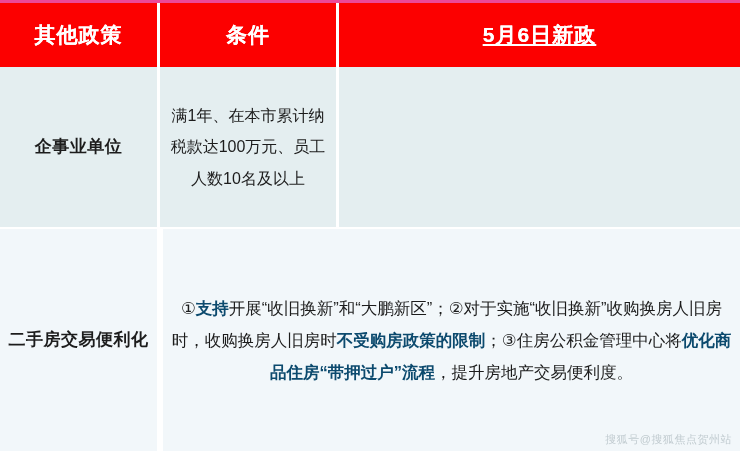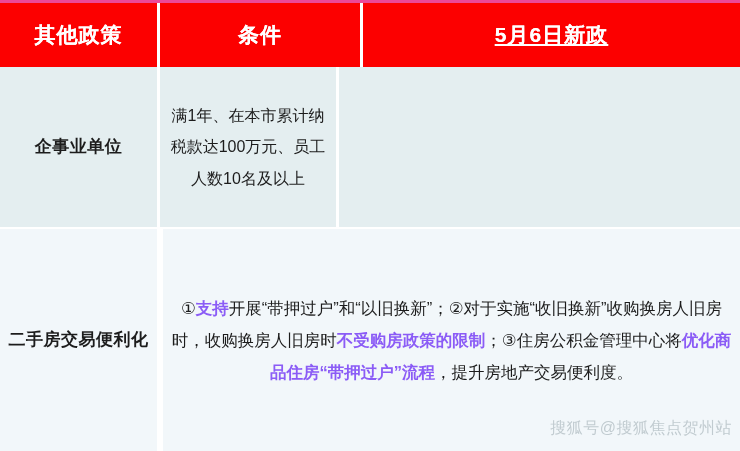--- a/index.html
+++ b/index.html
@@ -42,21 +42,21 @@
     font-size: 21px;
     letter-spacing: 1px;
     display: flex;
     align-items: center;
     justify-content: center;
     height: 64px;
     text-shadow: 0 0 0.5px #ffffff;
   }
   .th-1 { width: 157px; }
   .th-sep { width: 3px; background: #ffffff; height: 64px; flex: 0 0 auto; }
-  .th-2 { width: 200px; }
+  .th-2 { width: 176px; }
   .th-3 { flex: 1 1 auto; text-decoration: underline; }
 
   
   .table-body {
     flex: 1 1 auto;
     display: flex;
     flex-direction: column;
     background: #ffffff;
   }
   .tr {
@@ -111,28 +111,28 @@
     flex: 1 1 auto;
     font-size: 16.5px;
     line-height: 1.95;
     text-align: center;
     padding: 4px 6px;
   }
 
   .cell-text { display: block; width: 100%; }
 
   .hl-red { color: #ee1111; font-weight: bold; }
-  .hl-bold { font-weight: bold; color: #8b5cf6; }
+  .hl-bold { font-weight: bold; color: #0c4a6e; }
 
   
   .watermark {
     position: absolute;
     right: 8px;
-    bottom: 12px;
-    font-size: 16px;
+    bottom: 4px;
+    font-size: 11px;
     color: #b9c4c9;
     letter-spacing: 0.5px;
     white-space: nowrap;
     opacity: 0.85;
   }
 </style>
 </head>
 <body>
 
 <div class="policy-table">
@@ -155,21 +155,21 @@
     </div>
 
     <div class="tr-divider"></div>
 
     <div class="tr tr-2">
       <div class="td td-1">二手房交易便利化</div>
       <div class="col-sep"></div>
       <div class="col-sep"></div>
       <div class="td td-3">
         <span class="cell-text">
-          <span>①</span><span class="hl-bold">支持</span><span>开展“带押过户”和“以旧换新”；</span><span>②</span><span>对于实施“收旧换新”收购换房人旧房时，收购换房人旧房时</span><span class="hl-bold">不受购房政策的限制</span><span>；</span><span>③</span><span>住房公积金管理中心将</span><span class="hl-bold">优化商品住房“带押过户”流程</span><span>，提升房地产交易便利度。</span>
+          <span>①</span><span class="hl-bold">支持</span><span>开展“收旧换新”和“大鹏新区”；</span><span>②</span><span>对于实施“收旧换新”收购换房人旧房时，收购换房人旧房时</span><span class="hl-bold">不受购房政策的限制</span><span>；</span><span>③</span><span>住房公积金管理中心将</span><span class="hl-bold">优化商品住房“带押过户”流程</span><span>，提升房地产交易便利度。</span>
         </span>
       </div>
     </div>
 
   </div>
 </div>
 
 <div class="watermark">搜狐号@搜狐焦点贺州站</div>
 
 </body></html>

